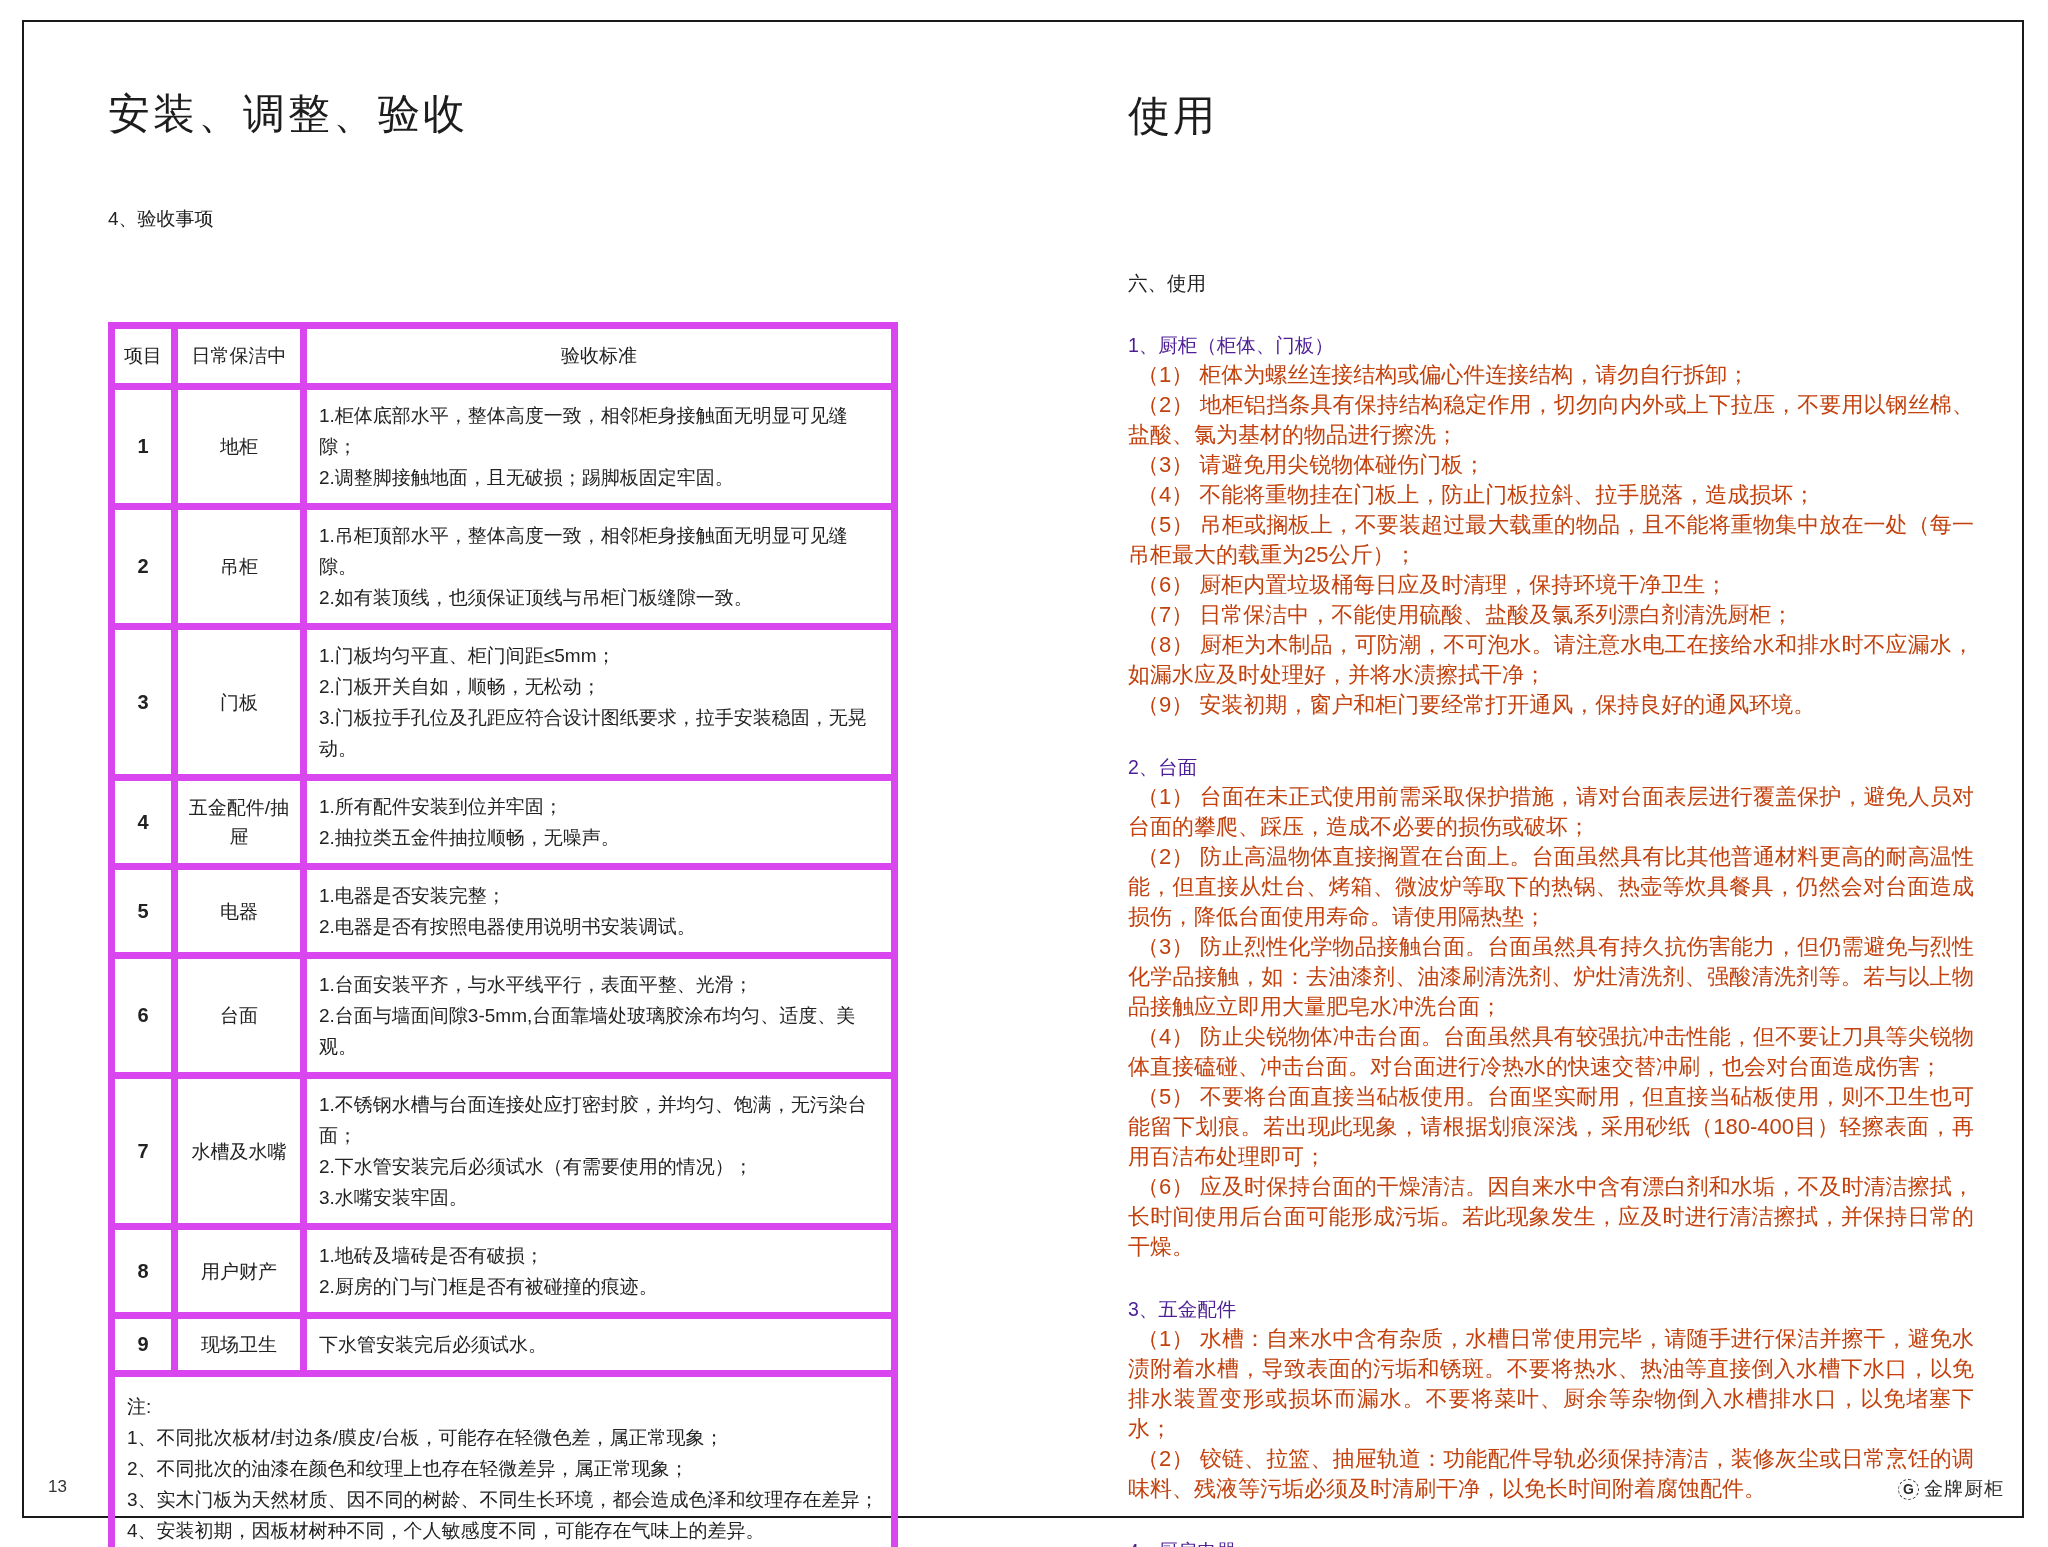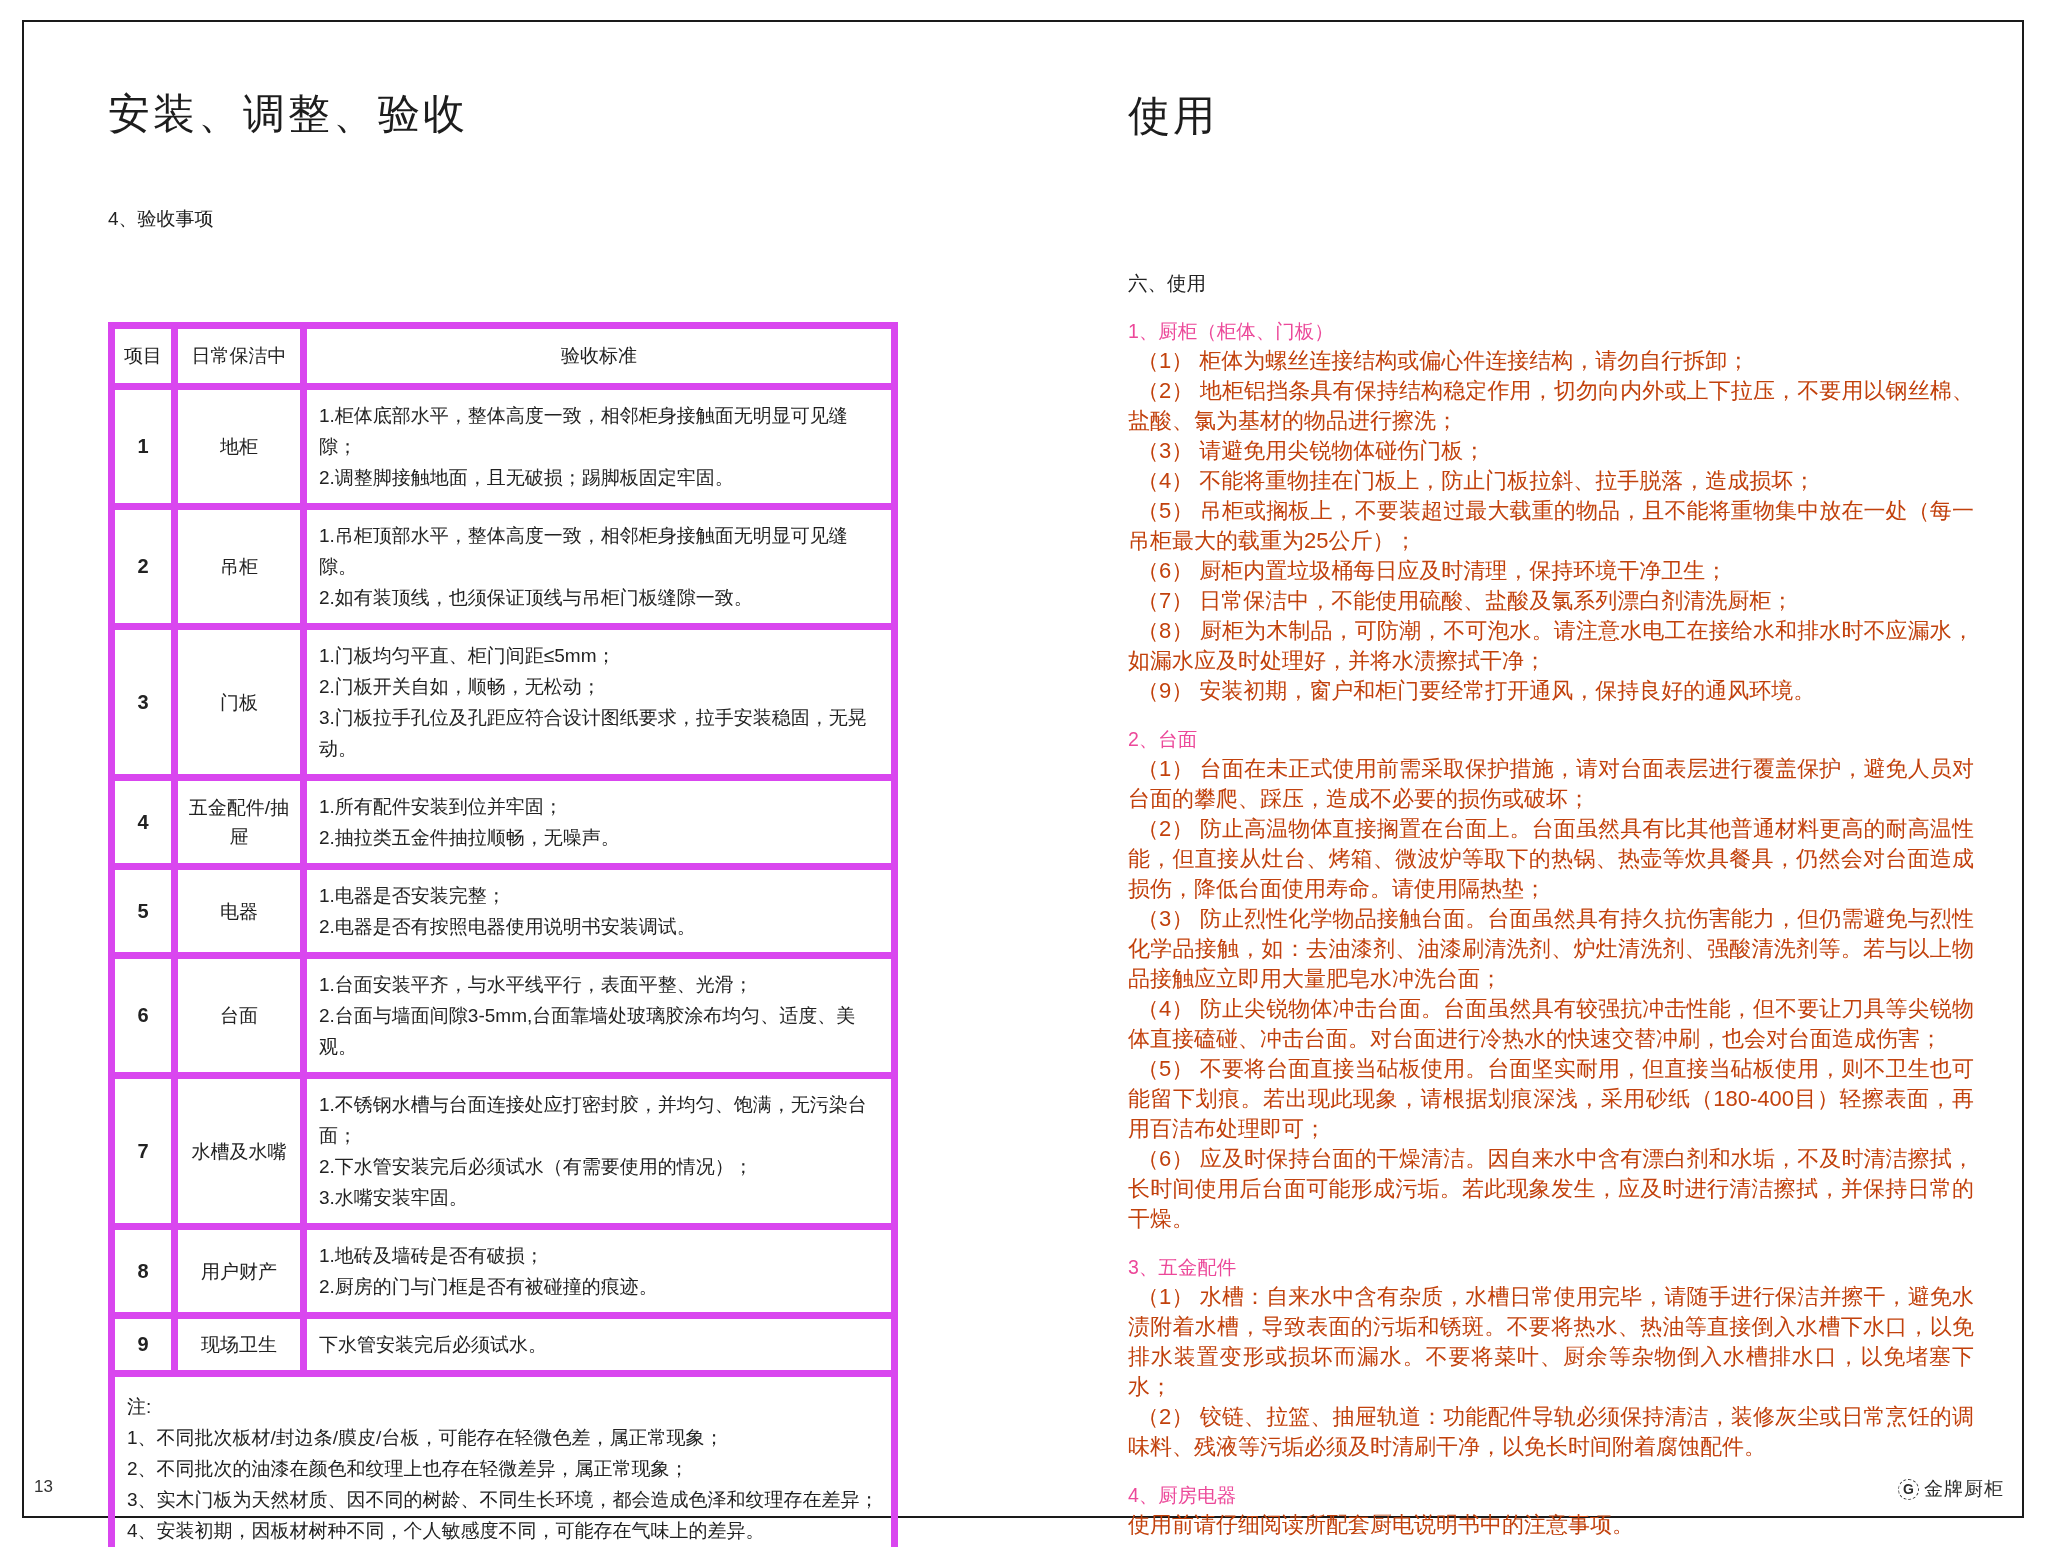--- a/index.html
+++ b/index.html
@@ -29,25 +29,25 @@
     border-bottom-width:2px;font-weight:400;padding:14px 2px;font-size:19px;text-align:center;
   }
   table.acc td{vertical-align:middle;}
   td.c1{text-align:center;font-weight:700;font-size:20px;padding:10px 2px;}
   td.c2{text-align:center;line-height:29px;padding:0 4px;}
   td.c3{line-height:31px;padding:10px 8px 10px 12px;}
   td.notes-cell{padding:14px 12px 28px 12px;line-height:31px;border-top-width:1px;}
   
   .col-right{position:absolute;left:1128px;top:90px;width:846px;}
   .section-heading{margin-top:126px;font-size:19.5px;line-height:30px;color:#222;}
-  .block-heading{margin-top:18px;font-size:19.5px;line-height:30px;color:#ec4899;}
+  .block-heading{margin-top:32px;font-size:19.5px;line-height:30px;color:#4c1d95;}
   .para{font-size:22px;line-height:30px;text-align:justify;color:#c2410c;}
   .para.item{text-indent:9px;}
   
-  .page-number{position:absolute;left:34px;top:1477px;font-size:17px;color:#333;}
+  .page-number{position:absolute;left:48px;top:1477px;font-size:17px;color:#333;}
   .brand{
     position:absolute;right:44px;top:1476px;display:flex;align-items:center;gap:5px;
     color:#2b2b2b;
   }
   .g-icon{
     width:21px;height:21px;border:1.5px dashed #3a3a3a;border-radius:50%;
     display:inline-flex;align-items:center;justify-content:center;
     font-size:14px;font-weight:700;box-sizing:border-box;color:#2b2b2b;
   }
   .brand-text{font-size:19px;font-weight:400;letter-spacing:1px;}

